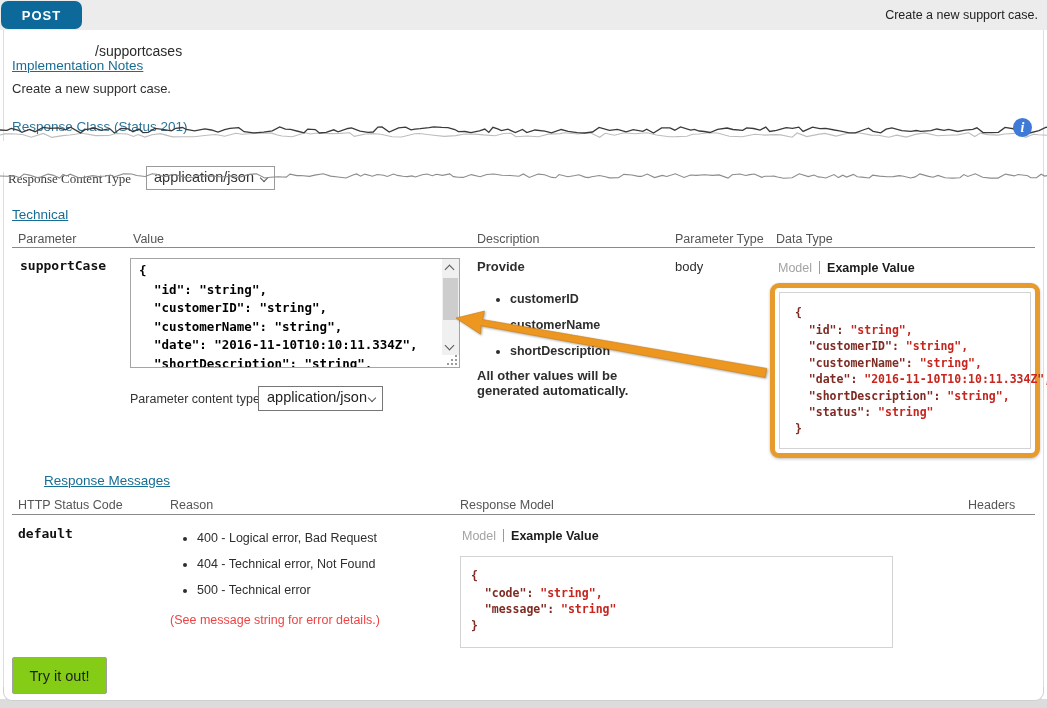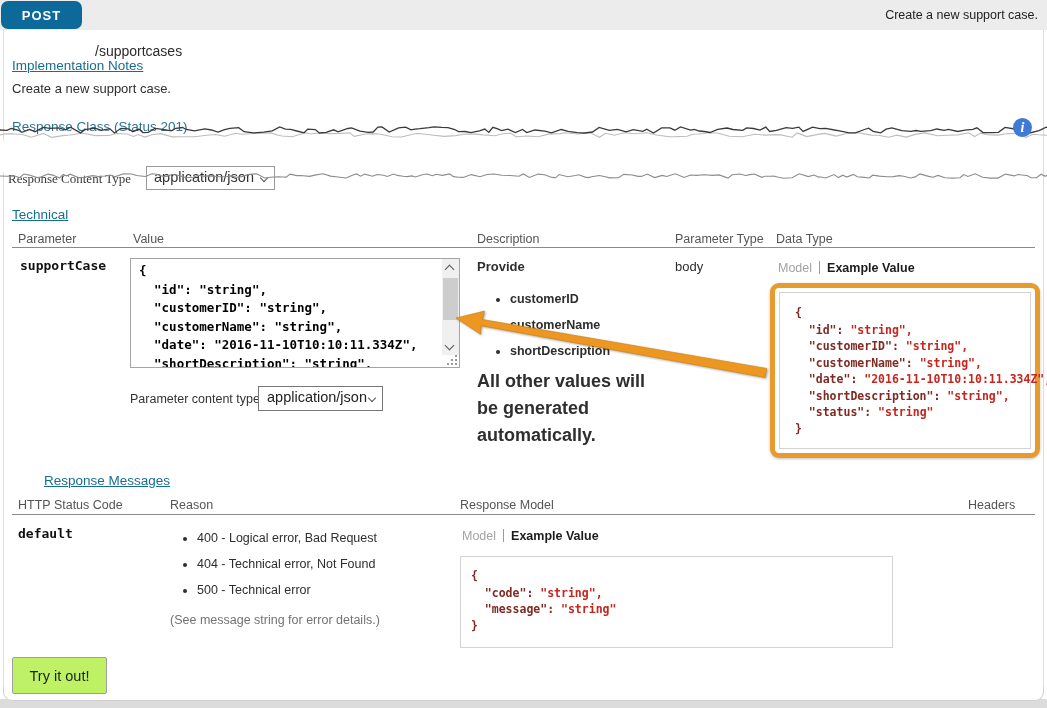--- a/index.html
+++ b/index.html
@@ -91,21 +91,21 @@
     border:1px solid #767676; font-size:14.5px; color:#222;
     padding:2px 20px 0 8px; cursor:pointer;
   }
   .select-chev { position:absolute; right:7px; top:8px; width:6px; height:6px;
     border-left:1.4px solid #555; border-bottom:1.4px solid #555; transform:rotate(-45deg); }
 
   
   .desc-intro { left:477px; top:259px; font-size:13px; font-weight:bold; color:#2e2e2e; }
   .desc-list { left:496px; top:292px; font-size:12.5px; font-weight:bold; color:#2e2e2e; }
   .desc-list li { margin-bottom:12px; list-style:disc; }
-  .desc-note { left:477px; top:368px; width:190px; font-size:18px; font-weight:bold; color:#2e2e2e; line-height:27px; }
+  .desc-note { left:477px; top:368px; width:190px; font-size:13px; font-weight:bold; color:#2e2e2e; line-height:15px; }
 
   .param-type { left:675px; top:259px; font-size:13px; color:#2e2e2e; }
 
   
   .tabs { font-size:12.5px; }
   .tab-model { color:#a3a3a3; cursor:pointer; }
   .tab-divider { display:inline-block; width:1px; height:13px; background:#9a9a9a; margin:0 7px; vertical-align:-2px; }
   .tab-example { color:#1c1c1c; font-weight:bold; cursor:pointer; }
 
   
@@ -121,26 +121,26 @@
   }
   .example-box .jline { white-space:pre; line-height:16.5px; }
   .jk { color:#7f2a23; }
   .jv { color:#c7251d; }
   .ex-inner { left:4px; top:4px; width:252px; height:157px; padding:12px 0 0 15px; }
   .resp-box { left:460px; top:556px; width:433px; height:92px; padding:11px 0 0 10px; line-height:17px; }
 
   
   .reason-list { left:183px; top:531px; font-size:12.5px; color:#2e2e2e; }
   .reason-list li { margin-bottom:12px; list-style:disc; }
-  .reason-note { left:170px; top:613px; font-size:12.5px; color:#737373;text-align:center; }
+  .reason-note { left:170px; top:613px; font-size:12.5px; color:#ef4444;text-align:center; }
 
   
   .try-btn {
     left:12px; top:657px; width:95px; height:37px;
-    background:#bef264; border:1px solid #a0a0a0; border-radius:2px;
+    background:#84cc16; border:1px solid #a0a0a0; border-radius:2px;
     font-family:"Liberation Sans",sans-serif; font-size:14.5px; color:#1e1e1e; cursor:pointer;
   }
 
   ul { padding-left:14px; }
 </style>
 </head>
 <body>
 
 <div class="abs topbar">
   <button class="abs method-badge">POST</button>

